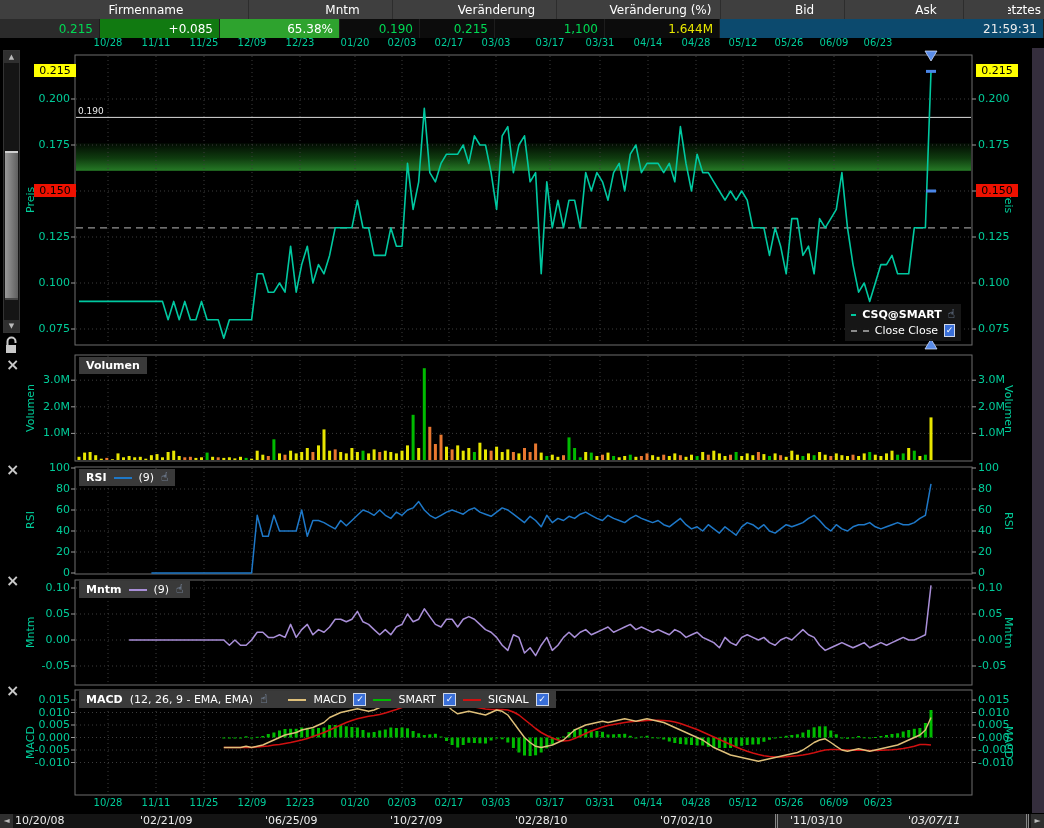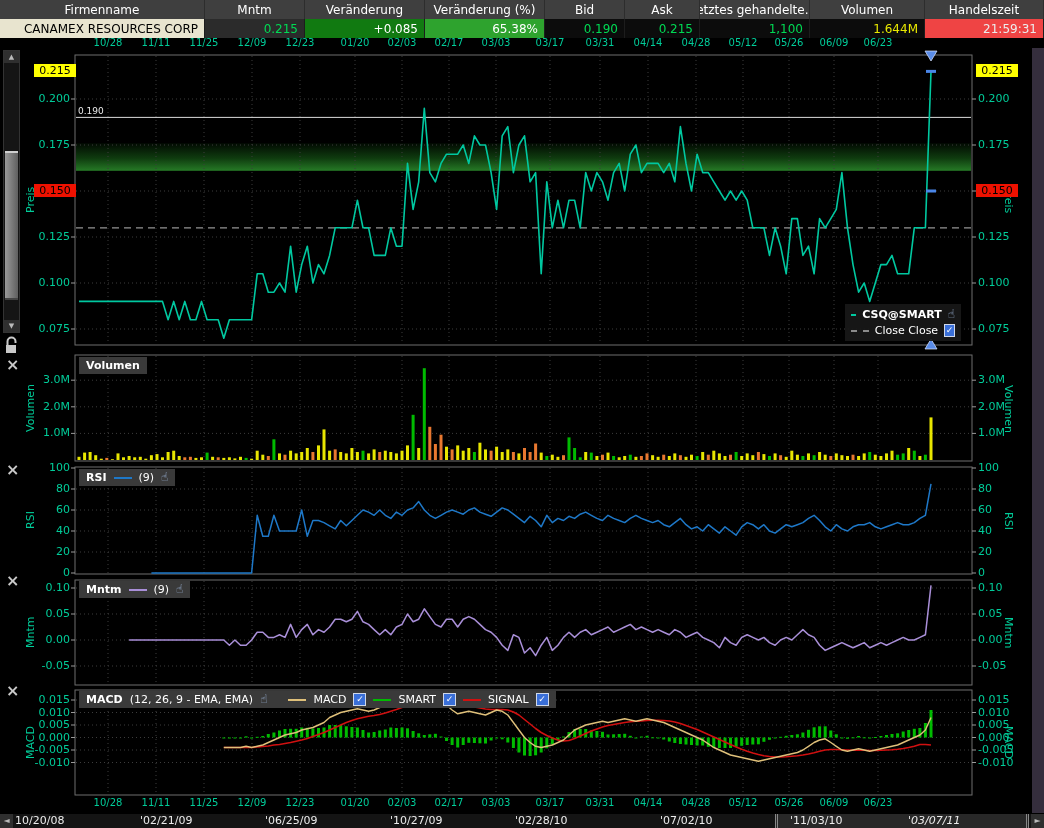--- a/index.html
+++ b/index.html
@@ -2,32 +2,32 @@
 <html><head>
 <meta charset="utf-8">
 <style>
   html,body{margin:0;padding:0;background:#000;}
   body{font-family:"DejaVu Sans",sans-serif;}
   #app{position:relative;width:1044px;height:828px;background:#000;overflow:hidden;}
 
   
   .hdr{position:absolute;left:0;width:1044px;display:flex;box-sizing:border-box;}
   .hdr-labels{top:0;height:19px;background:#3f3f3f;color:#fff;font-size:12px;}
-  .hdr-labels .hc{display:flex;align-items:center;justify-content:center;border-right:1px solid #2d2d2d;box-sizing:border-box;white-space:nowrap;overflow:hidden;}
+  .hdr-labels .hc{display:flex;align-items:center;justify-content:center;border-right:1px solid #2d2d2d;box-sizing:border-box;white-space:nowrap;overflow:hidden;margin-left:44px;}
   .hdr-values{top:19px;height:19px;background:#000;font-size:12px;}
   .hdr-values .vc{display:flex;align-items:center;justify-content:flex-end;padding:0 6px;border-right:1px solid #1d1d1d;box-sizing:border-box;white-space:nowrap;overflow:hidden;}
   .w0{flex:0 0 205px;} .w1{flex:0 0 100px;} .w2{flex:0 0 120px;} .w3{flex:0 0 120px;}
   .w4{flex:0 0 80px;} .w5{flex:0 0 75px;} .w6{flex:0 0 110px;} .w7{flex:0 0 115px;} .w8{flex:1 1 auto;}
   .name-cell{background:#e8e4cf;color:#000;justify-content:flex-start;}
   .last-cell{background:#2b2b2b;color:#00d954;}
   .chg-cell{background:#117a11;color:#fff;}
   .pct-cell{background:#2ea32e;color:#fff;}
   .green-cell{background:#0c0c0c;color:#00d954;}
   .vol-cell{background:#0c0c0c;color:#e8e800;}
-  .time-cell{background:#ef4444;color:#ececec;}
+  .time-cell{background:#0c4a6e;color:#ececec;}
 
   
   .axisrow{position:absolute;left:0;width:1044px;height:12px;z-index:2;}
   .xlab{position:absolute;transform:translateX(-50%);color:#00cc99;font-size:10px;white-space:nowrap;}
   .ytick{position:absolute;font-size:11px;color:#00cc99;z-index:2;white-space:nowrap;}
   .ytick.left{left:0;width:70px;text-align:right;}
   .ytick.right{left:978px;width:62px;text-align:left;}
   .tag{position:absolute;font-size:11px;color:#000;z-index:3;width:40px;text-align:center;padding:0 1px;}
   .tag.left{left:34px;} .tag.right{left:976px;}
   .tag.yellow{background:#ffff00;} .tag.red{background:#ee1100;color:#000;}
@@ -79,21 +79,20 @@
     <div class="hc w2">Veränderung</div>
     <div class="hc w3">Veränderung (%)</div>
     <div class="hc w4">Bid</div>
     <div class="hc w5">Ask</div>
     <div class="hc w6">letztes gehandelte...</div>
     <div class="hc w7">Volumen</div>
     <div class="hc w8">Handelszeit</div>
   </div>
 
   <div class="hdr hdr-values">
-    <div class="vc w0 name-cell">CANAMEX RESOURCES CORP</div>
     <div class="vc w1 last-cell">0.215</div>
     <div class="vc w2 chg-cell">+0.085</div>
     <div class="vc w3 pct-cell">65.38%</div>
     <div class="vc w4 green-cell">0.190</div>
     <div class="vc w5 green-cell">0.215</div>
     <div class="vc w6 green-cell">1,100</div>
     <div class="vc w7 vol-cell">1.644M</div>
     <div class="vc w8 time-cell">21:59:31</div>
   </div>
 

